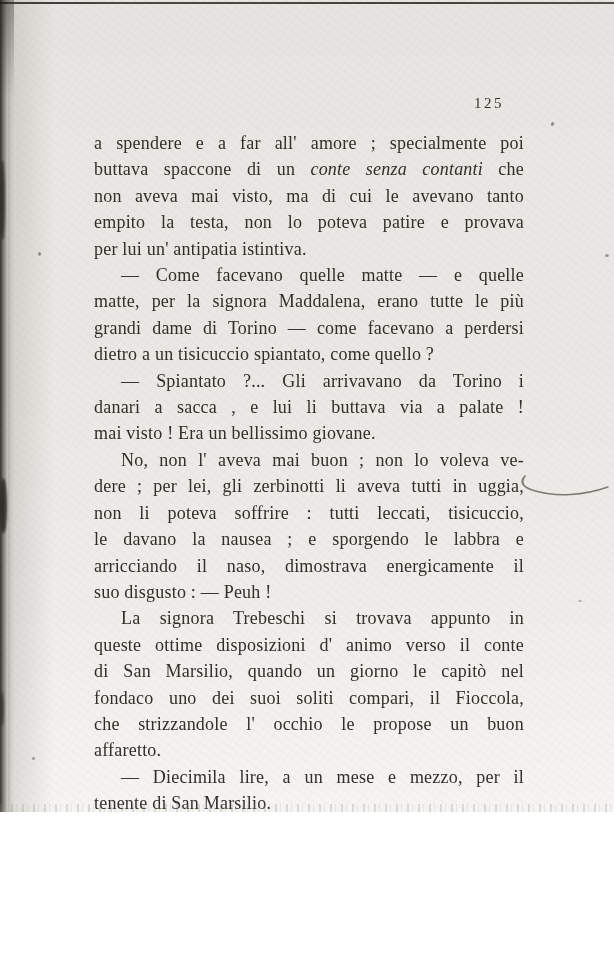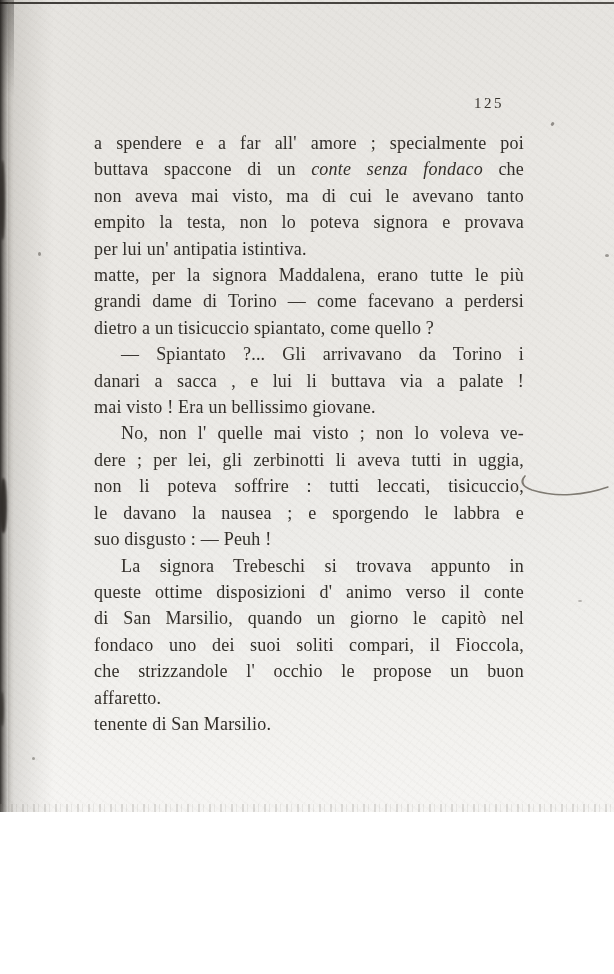--- a/index.html
+++ b/index.html
@@ -177,41 +177,44 @@
   <div class="binding-blob blob-2"></div>
   <div class="binding-blob blob-3"></div>
   <div class="binding-blob blob-4"></div>
   <div class="binding-blob blob-5"></div>
   <div class="gutter-shade"></div>
 
   <div class="page-number">125</div>
 
   <div class="text-block">
       <div class="line"><span>a spendere e a far all' amore ; specialmente poi</span></div>
-      <div class="line"><span>buttava spaccone di un </span><span class="it">conte senza fondaco</span><span> che</span></div>
+      <div class="line"><span>buttava spaccone di un </span><span class="it">conte senza contanti</span><span> che</span></div>
       <div class="line"><span>non aveva mai visto, ma di cui le avevano tanto</span></div>
-      <div class="line"><span>empito la testa, non lo poteva signora e provava</span></div>
+      <div class="line"><span>empito la testa, non lo poteva patire e provava</span></div>
       <div class="line last"><span>per lui un' antipatia istintiva.</span></div>
+      <div class="line indent"><span>— Come facevano quelle matte — e quelle</span></div>
       <div class="line"><span>matte, per la signora Maddalena, erano tutte le più</span></div>
       <div class="line"><span>grandi dame di Torino — come facevano a perdersi</span></div>
       <div class="line last"><span>dietro a un tisicuccio spiantato, come quello ?</span></div>
       <div class="line indent"><span>— Spiantato ?... Gli arrivavano da Torino i</span></div>
       <div class="line"><span>danari a sacca , e lui li buttava via a palate !</span></div>
       <div class="line last"><span>mai visto ! Era un bellissimo giovane.</span></div>
-      <div class="line indent"><span>No, non l' quelle mai visto ; non lo voleva ve-</span></div>
+      <div class="line indent"><span>No, non l' aveva mai buon ; non lo voleva ve-</span></div>
       <div class="line"><span>dere ; per lei, gli zerbinotti li aveva tutti in uggia,</span></div>
       <div class="line"><span>non li poteva soffrire : tutti leccati, tisicuccio,</span></div>
       <div class="line"><span>le davano la nausea ; e sporgendo le labbra e</span></div>
+      <div class="line"><span>arricciando il naso, dimostrava energicamente il</span></div>
       <div class="line last"><span>suo disgusto : — Peuh !</span></div>
       <div class="line indent"><span>La signora Trebeschi si trovava appunto in</span></div>
       <div class="line"><span>queste ottime disposizioni d' animo verso il conte</span></div>
       <div class="line"><span>di San Marsilio, quando un giorno le capitò nel</span></div>
       <div class="line"><span>fondaco uno dei suoi soliti compari, il Fioccola,</span></div>
       <div class="line"><span>che strizzandole l' occhio le propose un buon</span></div>
       <div class="line last"><span>affaretto.</span></div>
+      <div class="line indent"><span>— Diecimila lire, a un mese e mezzo, per il</span></div>
       <div class="line last"><span>tenente di San Marsilio.</span></div>
     </div>
 
   <svg class="ink-mark" width="100" height="36" viewBox="0 0 100 36">
     <path d="M13,8 C8,13 9,18 20,22 C45,30 73,27 96,19" fill="none" stroke="#645f56" stroke-width="1.4" stroke-linecap="round"></path>
     <path d="M13,8 C11,11 10,14 12,17" fill="none" stroke="#645f56" stroke-width="1.2" stroke-linecap="round"></path>
   </svg>
 
   <div class="paper-speck speck-1"></div>
   <div class="paper-speck speck-2"></div>

